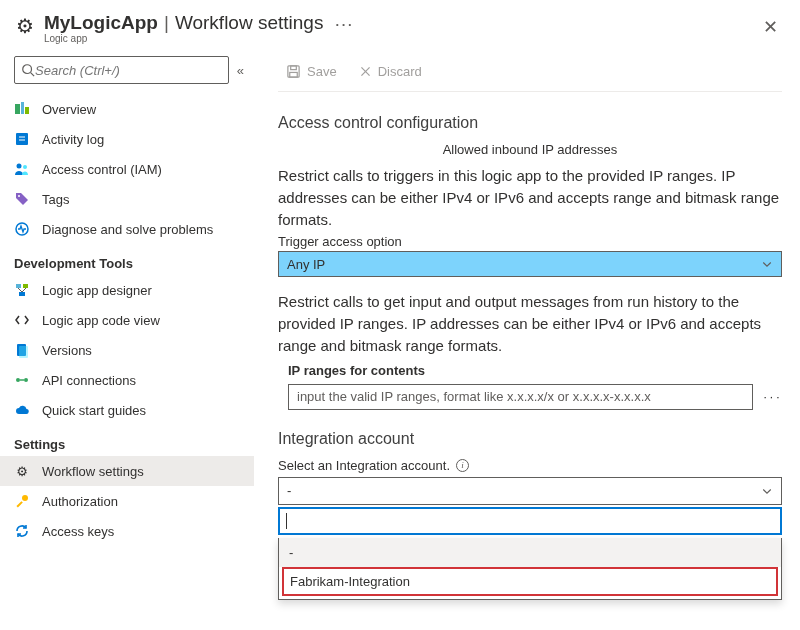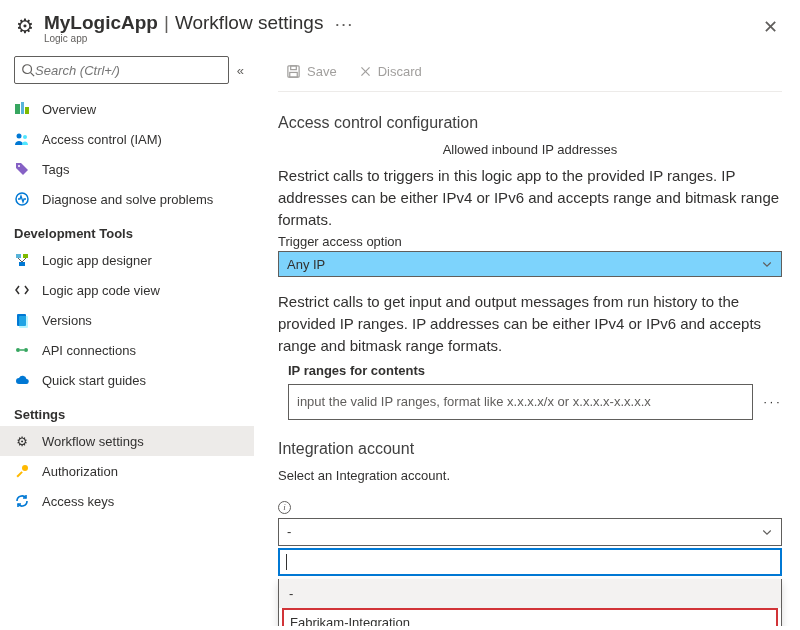--- a/index.html
+++ b/index.html
@@ -149,30 +149,30 @@
       margin-bottom: 14px;
       background: #7dd3fc;
       cursor: pointer;
     }
     .select span { flex: 1; }
     .select .chev { color: #605e5c; }
     .ipranges-label { font-weight: 600; margin: 6px 0 6px 10px; }
     .ipranges-row { display: flex; align-items: center; gap: 10px; margin-bottom: 20px; margin-left: 10px; }
     .ip-input {
       flex: 1;
-      height: 36px;
+      height: 26px;
       border: 1px solid #605e5c;
       padding: 0 8px;
       color: #605e5c;
       font-size: 13px;
       display: flex;
       align-items: center;
     }
     .more-dots { color: #323130; letter-spacing: 2px; cursor: pointer; }
-    .int-label { display: flex; gap: 18px; margin-bottom: 4px; flex-direction: column; }
+    .int-label { display: flex; align-items: center; gap: 6px; margin-bottom: 4px; }
     .info-circle {
       display: inline-flex;
       width: 13px; height: 13px;
       border: 1px solid #605e5c;
       border-radius: 50%;
       align-items: center; justify-content: center;
       font-size: 9px;
       color: #605e5c;
       font-style: italic;
       font-family: serif;
@@ -246,20 +246,30 @@
               <rect x="1" y="3" width="5" height="10" fill="#37a660"></rect>
               <rect x="7" y="1" width="3" height="12" fill="#59b4d9"></rect>
               <rect x="11" y="6" width="4" height="7" fill="#7fba00"></rect>
             </svg>
           </span>
         <span>Overview</span>
       </div>
       <div class="nav-item">
         <span class="ico">
             <svg width="16" height="16" viewBox="0 0 16 16">
+              <rect x="2" y="2" width="12" height="12" rx="1" fill="#0078d4"></rect>
+              <line x1="5" y1="6" x2="11" y2="6" stroke="#fff"></line>
+              <line x1="5" y1="9" x2="11" y2="9" stroke="#fff"></line>
+            </svg>
+          </span>
+        <span>Activity log</span>
+      </div>
+      <div class="nav-item">
+        <span class="ico">
+            <svg width="16" height="16" viewBox="0 0 16 16">
               <circle cx="5" cy="5" r="2.5" fill="#0078d4"></circle>
               <circle cx="11" cy="6" r="2" fill="#50e6ff"></circle>
               <path d="M1 14c0-3 2-4 4-4s4 1 4 4z" fill="#0078d4"></path>
               <path d="M8 14c0-2.5 1.5-3.5 3-3.5s3 1 3 3.5z" fill="#50e6ff"></path>
             </svg>
           </span>
         <span>Access control (IAM)</span>
       </div>
       <div class="nav-item">
         <span class="ico">

